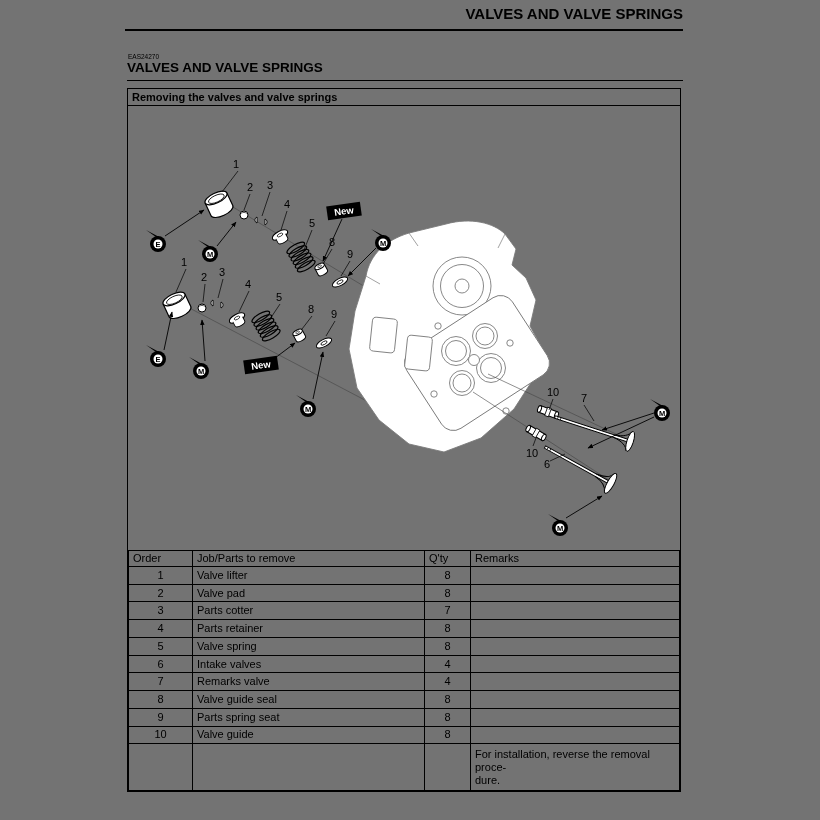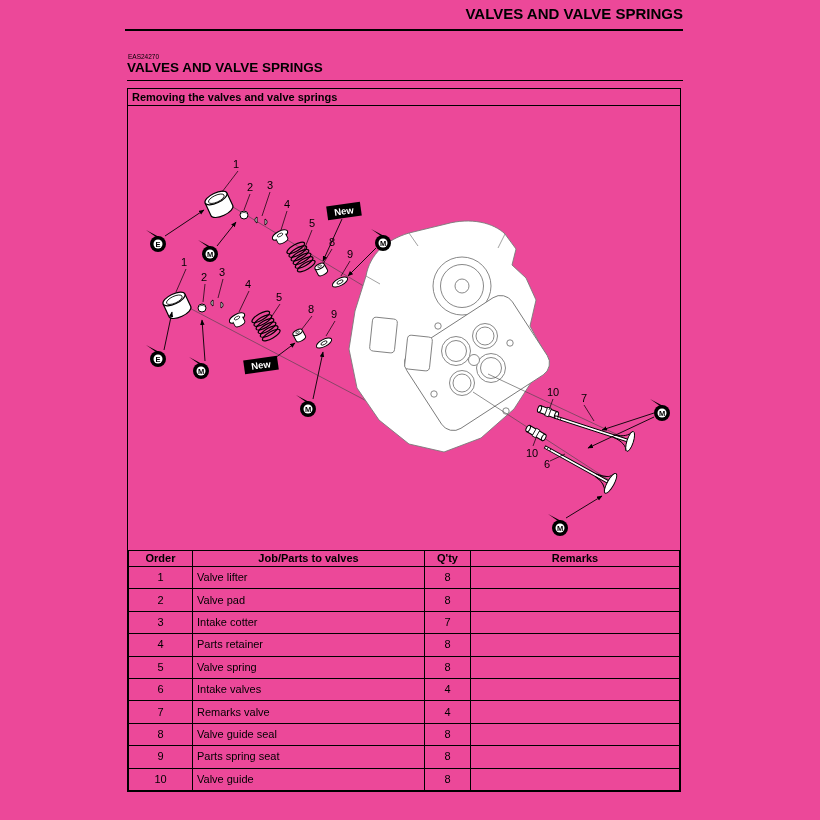--- a/index.html
+++ b/index.html
@@ -1,38 +1,38 @@
 <!DOCTYPE html>
 <html><head>
 <meta charset="utf-8">
 <style>
   html,body { margin:0; padding:0; background:#fff; }
   body { width:820px; height:820px; font-family:"Liberation Sans", sans-serif; color:#000; }
-  .page { position:relative; width:820px; height:820px; background:#ec4899; overflow:hidden; }
+  .page { position:relative; width:820px; height:820px; background:#737373; overflow:hidden; }
 
   .running-header { position:absolute; top:5px; left:127px; width:556px; text-align:right;
                     font-size:15px; font-weight:bold; }
   .top-rule { position:absolute; top:29px; left:125px; width:558px; height:2px; background:#000; }
 
   .section-code  { position:absolute; top:53px; left:128px; font-size:6.5px; }
   .section-title { position:absolute; top:60px; left:127px; font-size:13.5px; font-weight:bold; }
   .title-rule { position:absolute; top:80px; left:127px; width:556px; height:1px; background:#000; }
 
   .content-box { position:absolute; top:88px; left:127px; width:554px; height:704px;
                  border:1.5px solid #000; box-sizing:border-box;
                  display:flex; flex-direction:column; }
   .figure-title { flex:0 0 auto; border-bottom:1.5px solid #000; font-size:11px; font-weight:bold;
                   padding:2px 0 1px 4px; line-height:13px; }
   .diagram { flex:0 0 auto; position:relative; width:551px; height:444px; }
   .diagram svg { position:absolute; top:0; left:0; }
 
   .parts-table { flex:1 1 auto; width:100%; border-collapse:collapse; table-layout:fixed; font-size:11px; }
   .parts-table th, .parts-table td { border:1px solid #000; padding:1px 4px; height:13px;
                                      line-height:13px; overflow:hidden; vertical-align:middle; }
-  .parts-table th { font-weight:bold; text-align:center; }
+  .parts-table th { font-weight:normal; text-align:left; }
   td.cell-order, td.cell-qty { text-align:center; }
   td.cell-job, td.cell-remarks { text-align:left; }
   td.cell-remarks { white-space:pre-line; }
 
   svg text { font-family:"Liberation Sans", sans-serif; }
   .callout { font-size:11px; fill:#000; text-anchor:middle; }
   .new-text { font-size:9.5px; font-weight:bold; fill:#fff; text-anchor:middle; }
   .oil-letter { font-size:7.5px; font-weight:bold; fill:#000; text-anchor:middle; }
   .leader { stroke:#000; stroke-width:0.7; fill:none; }
   .axisline { stroke:#444; stroke-width:0.6; fill:none; }
@@ -279,41 +279,41 @@
     <table class="parts-table">
       <colgroup>
         <col style="width:64px">
           <col style="width:232px">
           <col style="width:46px">
           <col>
       </colgroup>
       <thead>
         <tr>
           <th>Order</th>
-          <th>Job/Parts to valves</th>
+          <th>Job/Parts to remove</th>
           <th>Q'ty</th>
           <th>Remarks</th>
         </tr>
       </thead>
       <tbody>
           <tr>
             <td class="cell-order">1</td>
             <td class="cell-job">Valve lifter</td>
             <td class="cell-qty">8</td>
             <td class="cell-remarks"></td>
           </tr>
           <tr>
             <td class="cell-order">2</td>
             <td class="cell-job">Valve pad</td>
             <td class="cell-qty">8</td>
             <td class="cell-remarks"></td>
           </tr>
           <tr>
             <td class="cell-order">3</td>
-            <td class="cell-job">Intake cotter</td>
+            <td class="cell-job">Parts cotter</td>
             <td class="cell-qty">7</td>
             <td class="cell-remarks"></td>
           </tr>
           <tr>
             <td class="cell-order">4</td>
             <td class="cell-job">Parts retainer</td>
             <td class="cell-qty">8</td>
             <td class="cell-remarks"></td>
           </tr>
           <tr>
@@ -345,17 +345,24 @@
             <td class="cell-job">Parts spring seat</td>
             <td class="cell-qty">8</td>
             <td class="cell-remarks"></td>
           </tr>
           <tr>
             <td class="cell-order">10</td>
             <td class="cell-job">Valve guide</td>
             <td class="cell-qty">8</td>
             <td class="cell-remarks"></td>
           </tr>
+          <tr>
+            <td class="cell-order"></td>
+            <td class="cell-job"></td>
+            <td class="cell-qty"></td>
+            <td class="cell-remarks">For installation, reverse the removal proce-
+dure.</td>
+          </tr>
         </tbody>
     </table>
   </div>
 
 </div>
 
 </body></html>

